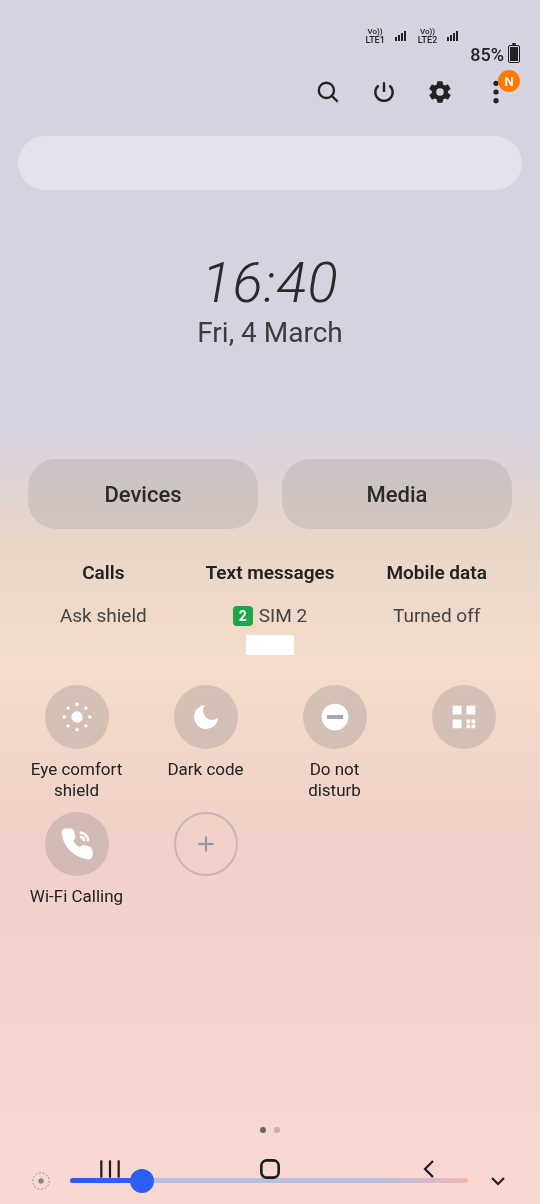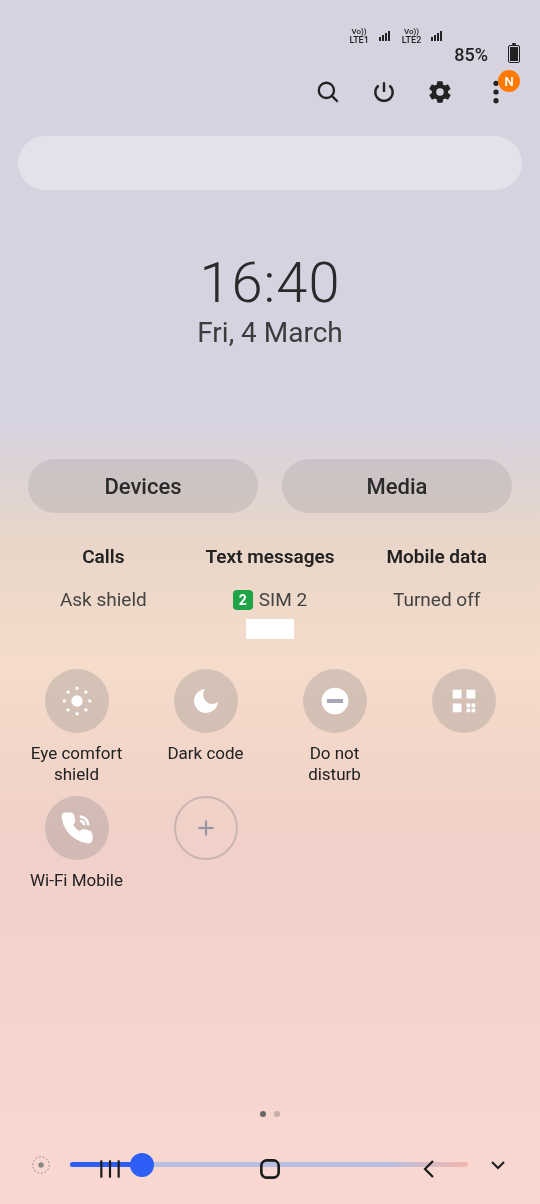--- a/index.html
+++ b/index.html
@@ -15,47 +15,47 @@
     font-size: 18px; color: #222; font-weight: 500; text-align: right;
   }
   .sim-ind { font-size: 9px; line-height: 9px; display:inline-flex; flex-direction:column; align-items:center; margin-right:2px;}
   .sim-ind .vo { font-size:8px; }
   .bars { display:inline-flex; align-items:flex-end; gap:1px; margin-right:4px;}
   .bars span { width:2px; background:#222; display:inline-block;}
   .bars span:nth-child(1){height:4px}
   .bars span:nth-child(2){height:6px}
   .bars span:nth-child(3){height:8px}
   .bars span:nth-child(4){height:10px}
-  .batt { display:inline-flex; align-items:center; gap:20px;margin-top:36px;}
+  .batt { display:inline-flex; align-items:center; gap:4px;margin-top:36px;}
   .batt-icon { width:12px; height:18px; border:1.5px solid #222; border-radius:2px; position:relative;}
   .batt-icon::before{content:"";position:absolute;top:-3px;left:3px;width:4px;height:2px;background:#222;border-radius:1px;}
   .batt-icon::after{content:"";position:absolute;bottom:1px;left:1px;right:1px;height:85%;background:#222;}
   
   .action-row {
     display:flex; justify-content:flex-end; align-items:center;
     gap: 28px; padding: 18px 30px 10px 0;
   }
   .action-row .ic { width:28px; height:28px; display:flex; align-items:center; justify-content:center; color:#222;}
   .more-badge { position:relative;}
   .more-badge .dot-badge{
     position:absolute; top:-8px; right:-10px;
     width:22px;height:22px;border-radius:50%;
     background:#ff7a00; color:#fff; font-size:13px; font-weight:600;
     display:flex;align-items:center;justify-content:center;
   }
   
   .search-band{ margin: 20px 18px 0; height:54px; border-radius:30px; background:rgba(255,255,255,0.35);}
   
   .clock-wrap{ text-align:center; margin-top:60px;}
-  .clock-time{ font-size:56px; font-weight:300; color:#2a2a2a; letter-spacing:1px;}
+  .clock-time{ font-size:56px; font-weight:300; color:#2a2a2a; letter-spacing:1px;font-style:italic;}
   .clock-date{ font-size:28px; color:#3c3c3c; margin-top:0;}
   
   .chip-row{ display:flex; gap:24px; padding: 0 28px; margin-top:110px;}
   .chip{
-    flex:1; height:54px; border-radius:28px;
+    flex:1; height:70px; border-radius:28px;
     background:rgba(120,120,120,0.18);
     display:flex; align-items:center; justify-content:center;
     font-size:22px; color:#2a2a2a; font-weight:500;
   }
   
   .sim-row{ display:flex; padding:0 20px; margin-top:32px;}
   .sim-col{ flex:1; text-align:center;}
   .sim-title{ font-size:19px; font-weight:600; color:#222; margin-bottom:20px;}
   .sim-val{ font-size:19px; color:#444; display:inline-flex; align-items:center; gap:6px; justify-content:center;}
   .sim2-badge{ width:20px;height:20px;background:#1ea54a;color:#fff;font-size:14px;font-weight:700;border-radius:4px;display:inline-flex;align-items:center;justify-content:center;}
@@ -231,21 +231,21 @@
     </div>
   </div>
   <div class="tile">
     <div class="tile-circle">
       <svg width="34" height="34" viewBox="0 0 24 24" fill="none" stroke="#fff" stroke-width="2">
           <path d="M22 16.9v3a2 2 0 0 1-2.2 2 19.8 19.8 0 0 1-8.6-3.1 19.5 19.5 0 0 1-6-6A19.8 19.8 0 0 1 2.1 4.2 2 2 0 0 1 4.1 2h3a2 2 0 0 1 2 1.7c.1.9.3 1.8.6 2.6a2 2 0 0 1-.5 2.1L8 9.6a16 16 0 0 0 6 6l1.2-1.2a2 2 0 0 1 2.1-.5c.8.3 1.7.5 2.6.6a2 2 0 0 1 1.7 2Z" fill="#fff"></path>
           <path d="M14 4a6 6 0 0 1 6 6"></path>
           <path d="M14 7a3 3 0 0 1 3 3"></path>
         </svg>
     </div>
-    <div class="tile-label">Wi-Fi Mobile</div>
+    <div class="tile-label">Wi-Fi Calling</div>
   </div>
   <div class="tile">
     <div class="tile-circle outline">
       <svg width="26" height="26" viewBox="0 0 24 24" stroke="#9a95a5" stroke-width="2">
           <line x1="12" y1="5" x2="12" y2="19"></line>
           <line x1="5" y1="12" x2="19" y2="12"></line>
         </svg>
     </div>
     <div class="tile-label"></div>
   </div>

